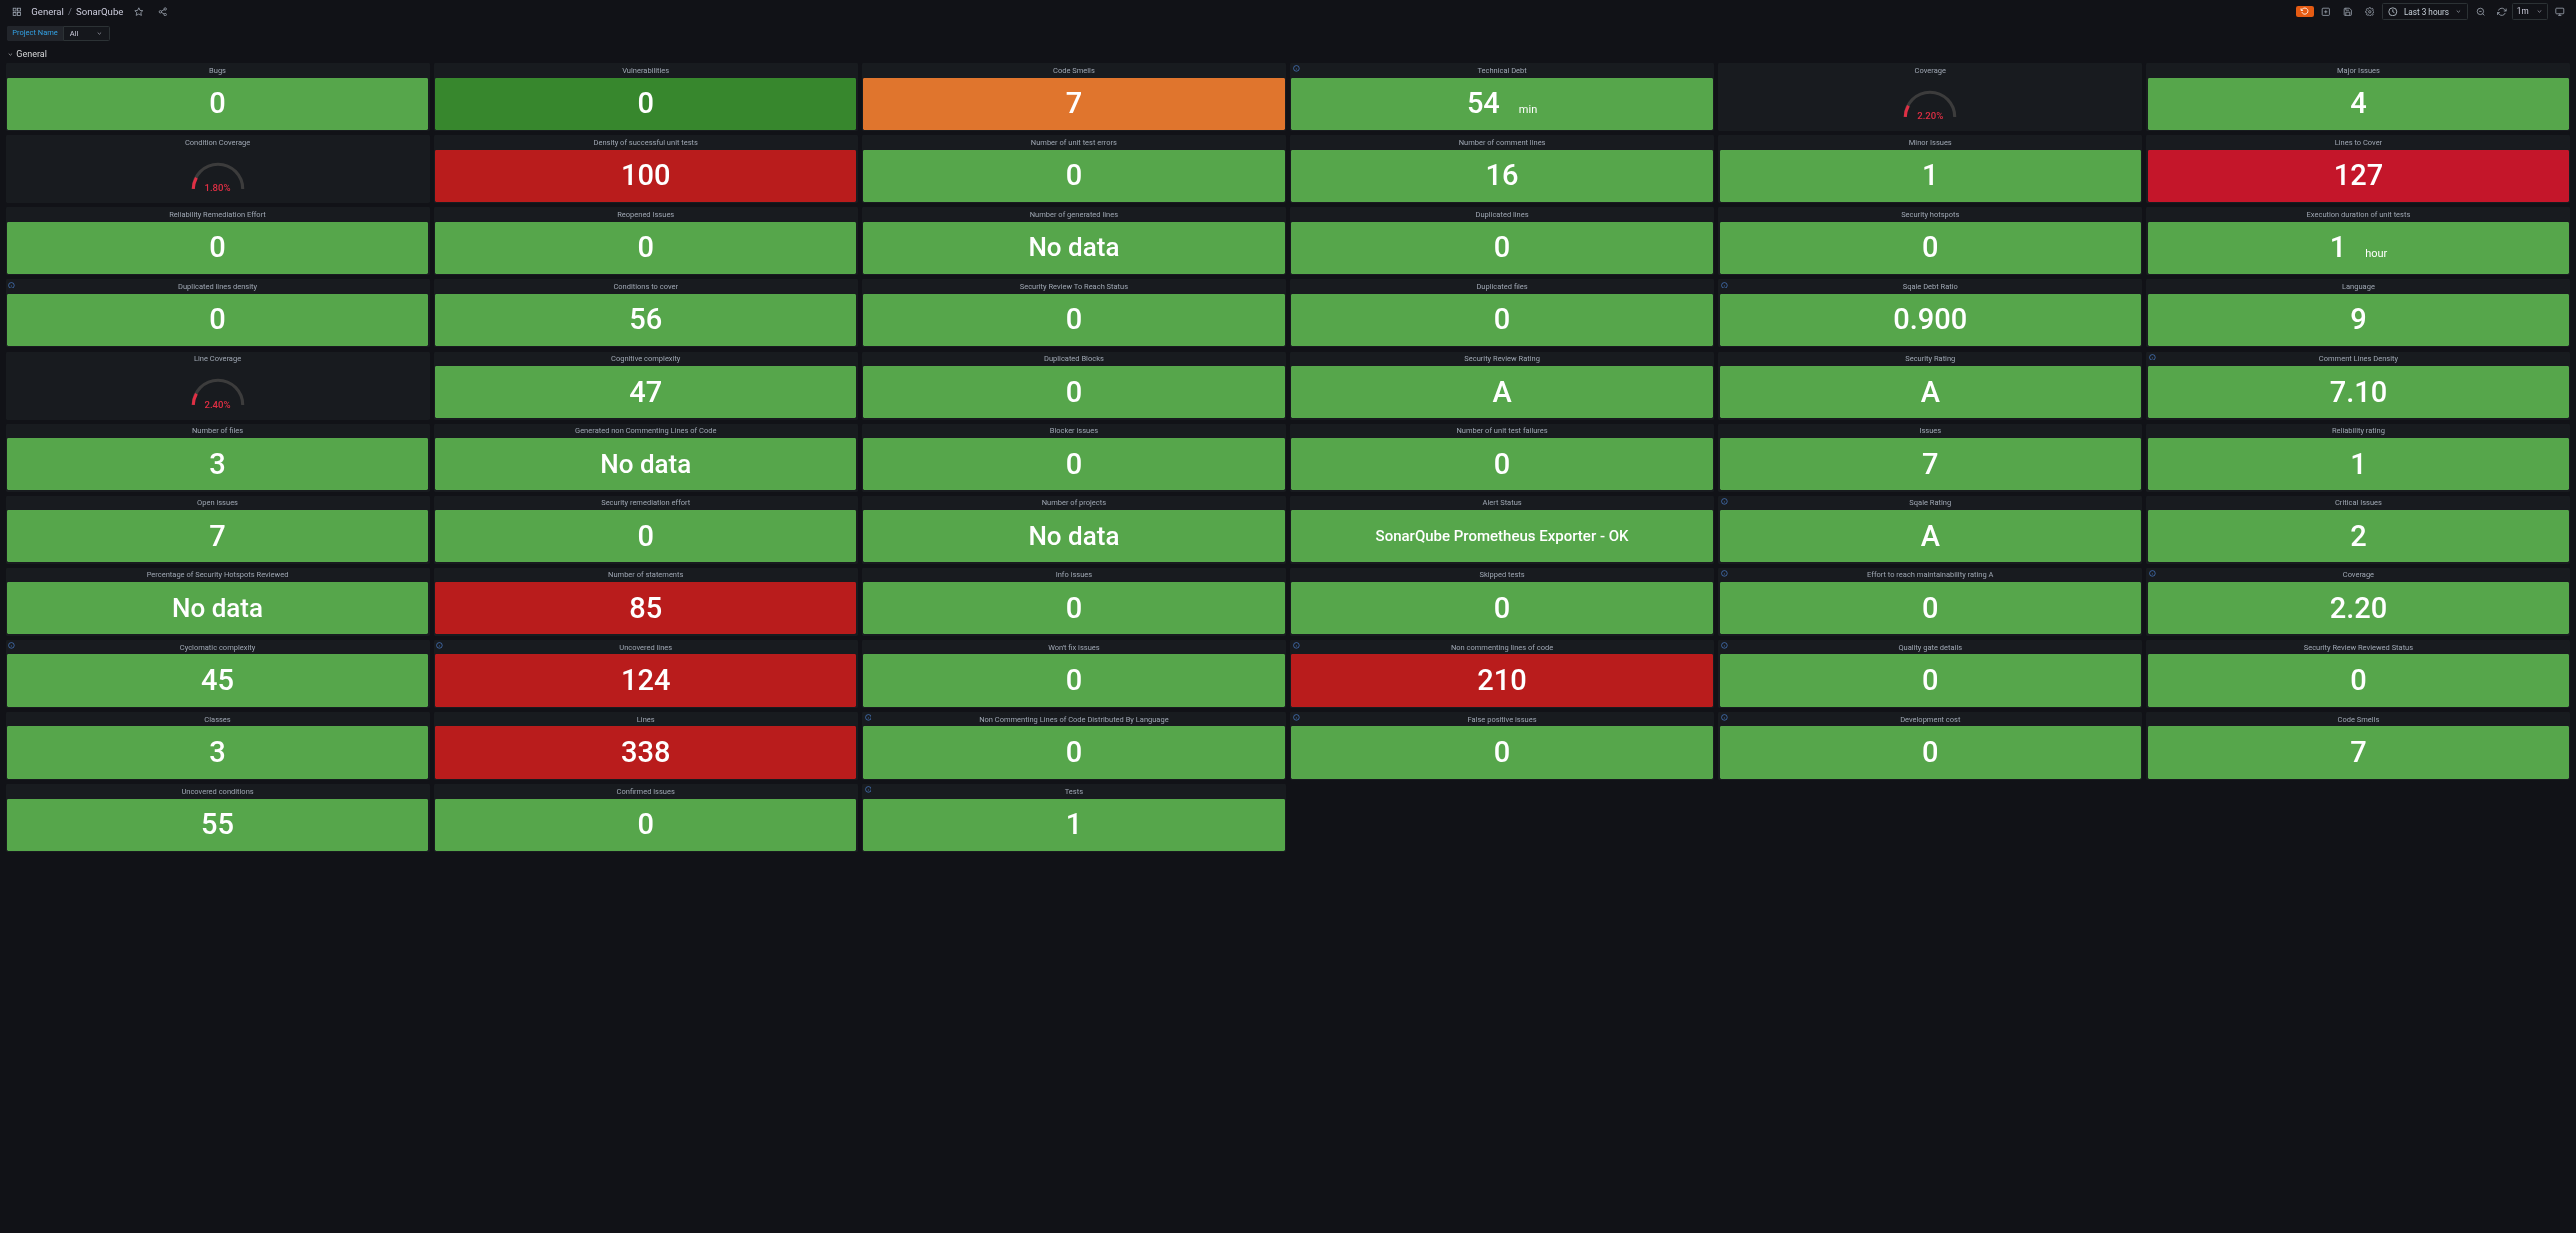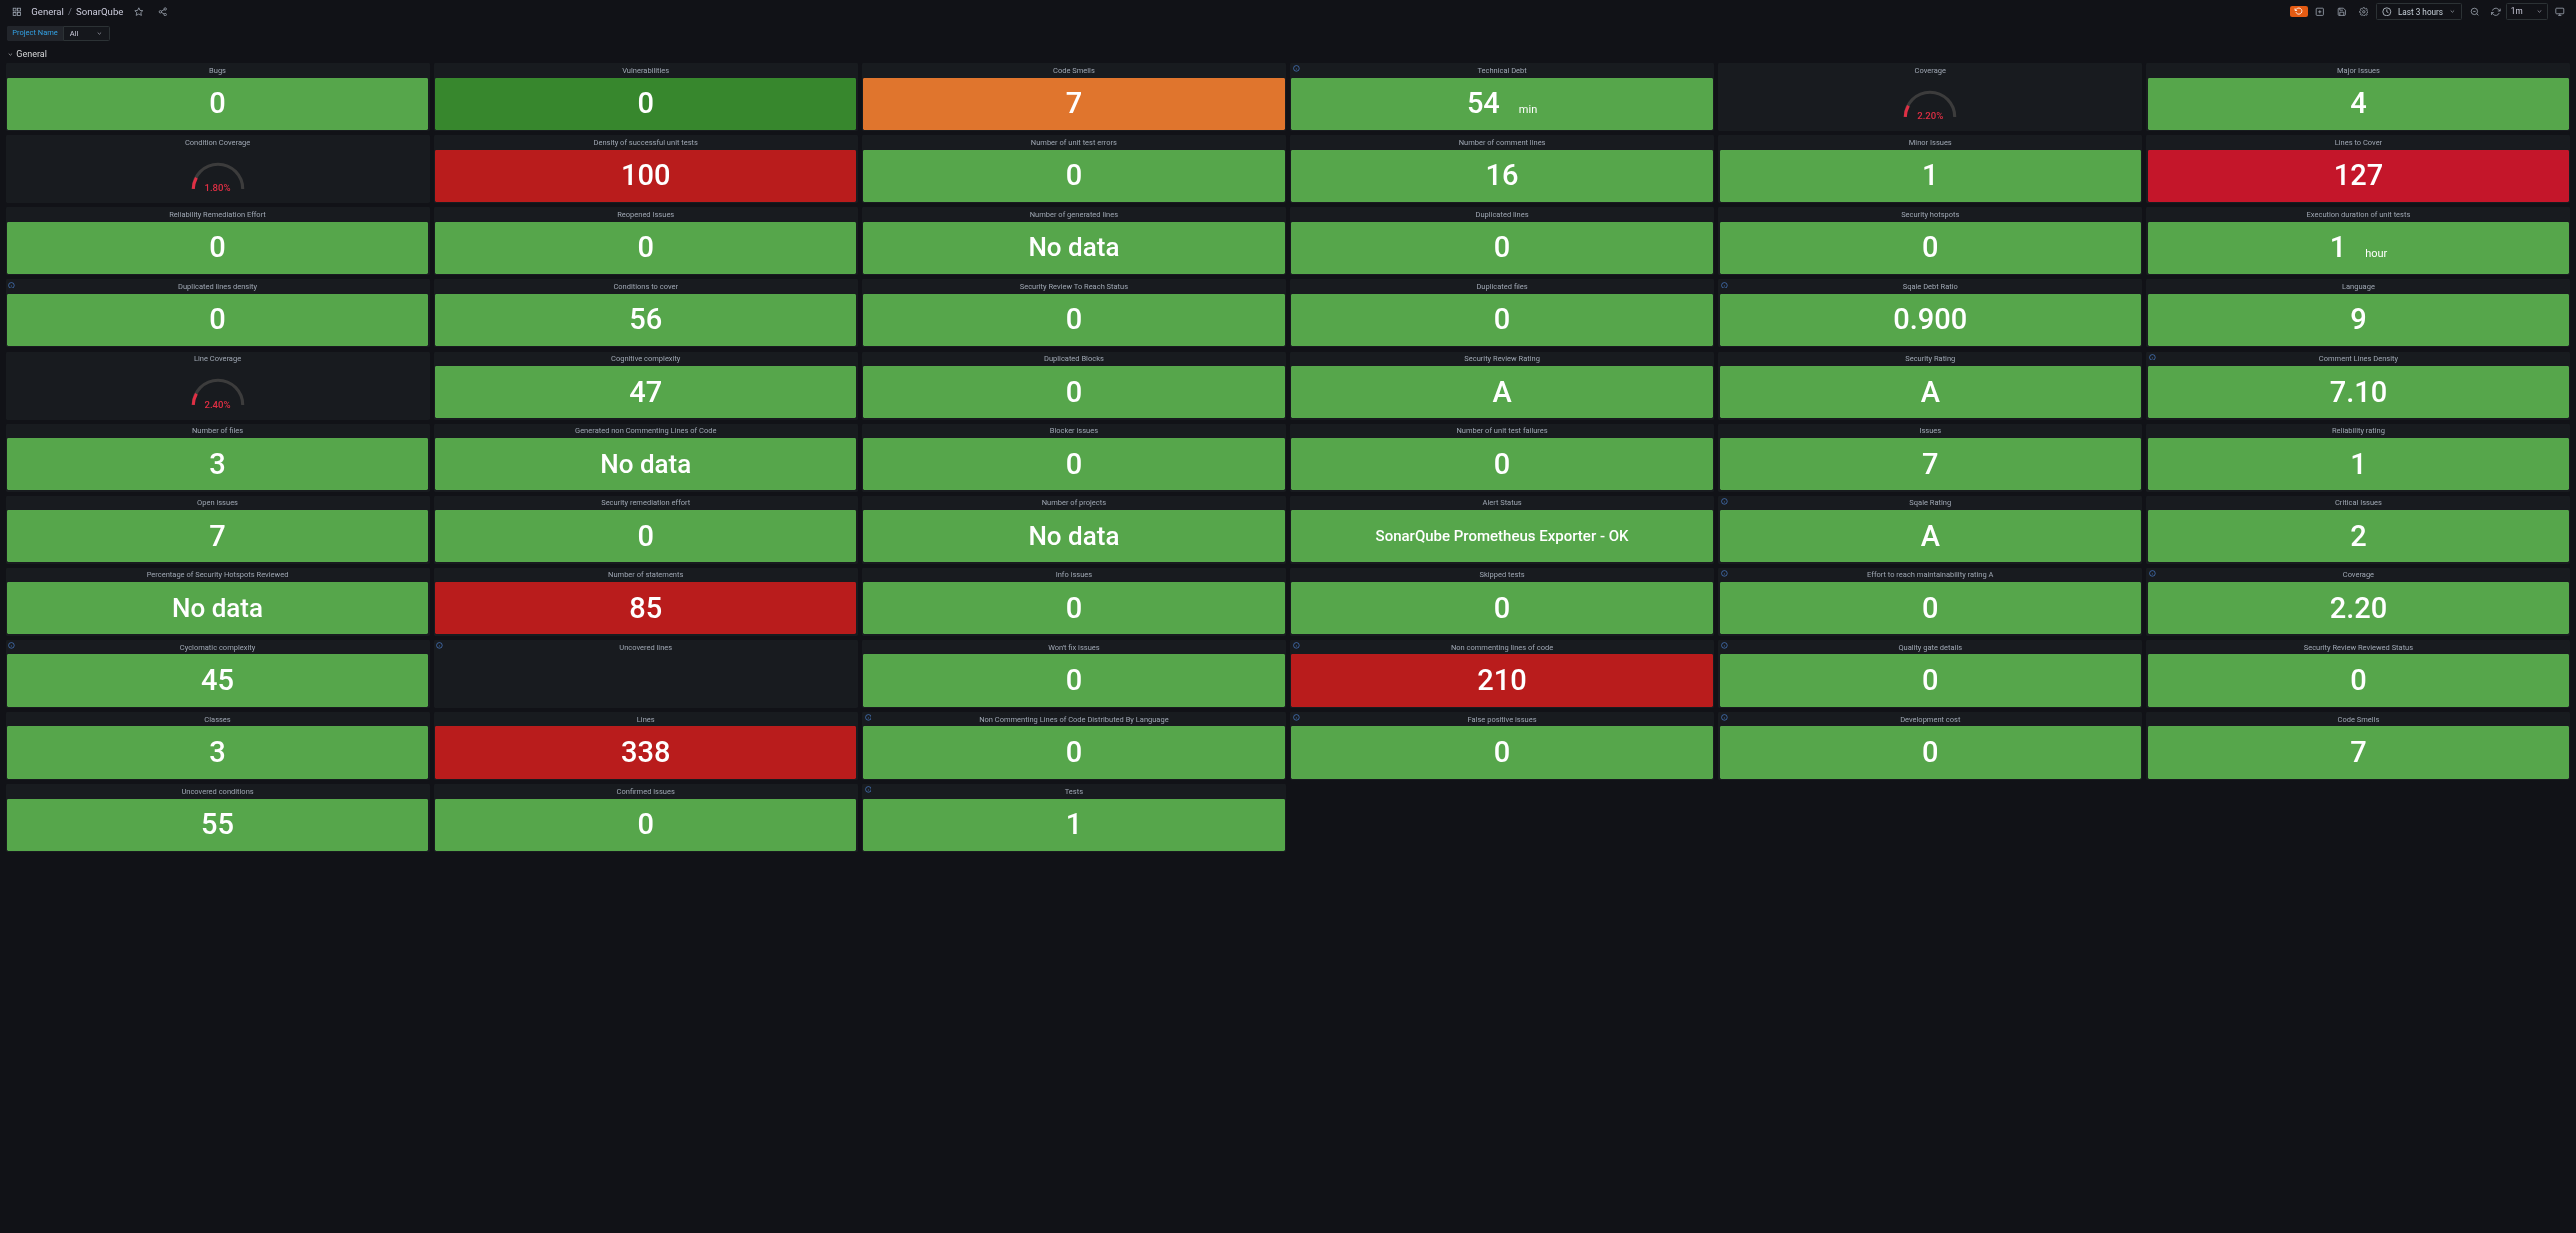--- a/index.html
+++ b/index.html
@@ -45,21 +45,21 @@
   padding: 2.7px 5.5px;
   border: 0.7px solid #2c3235;
   border-radius: 1.4px;
   font-size: 8.2px;
   color: #c7d0d9;
   cursor: pointer;
 }
 .refresh-group { display:flex; align-items:center; }
 .refresh-interval {
   border:0.7px solid #2c3235; border-radius:1.4px;
-  padding:2.1px 4.1px; font-size:8.2px; display:flex; align-items:center; gap:13px;
+  padding:2.1px 4.1px; font-size:8.2px; display:flex; align-items:center; gap:7px;
   cursor:pointer;
 }
 .var-bar {
   display: flex; align-items: center; gap: 4.1px;
   padding: 2.7px 6.8px 5.5px 6.8px;
 }
 .var-label {
   background: #22252b;
   color: #33a2e5;
   font-size: 7.5px;
@@ -617,20 +617,23 @@
       <div class="stat-value">45</div>
     </div>
     </div>
     <div class="panel">
       <div class="panel-info"><svg viewBox="0 0 24 24" fill="none" stroke="currentColor" stroke-width="2">
           <circle cx="12" cy="12" r="10"></circle>
           <line x1="12" y1="16" x2="12" y2="12"></line>
           <line x1="12" y1="8" x2="12.01" y2="8"></line>
         </svg></div>
       <div class="panel-title">Uncovered lines</div>
+      <div class="panel-body red">
+      <div class="stat-value">124</div>
+    </div>
     </div>
     <div class="panel">
       <div class="panel-title">Won't fix issues</div>
       <div class="panel-body green">
       <div class="stat-value">0</div>
     </div>
     </div>
     <div class="panel">
       <div class="panel-info"><svg viewBox="0 0 24 24" fill="none" stroke="currentColor" stroke-width="2">
           <circle cx="12" cy="12" r="10"></circle>

